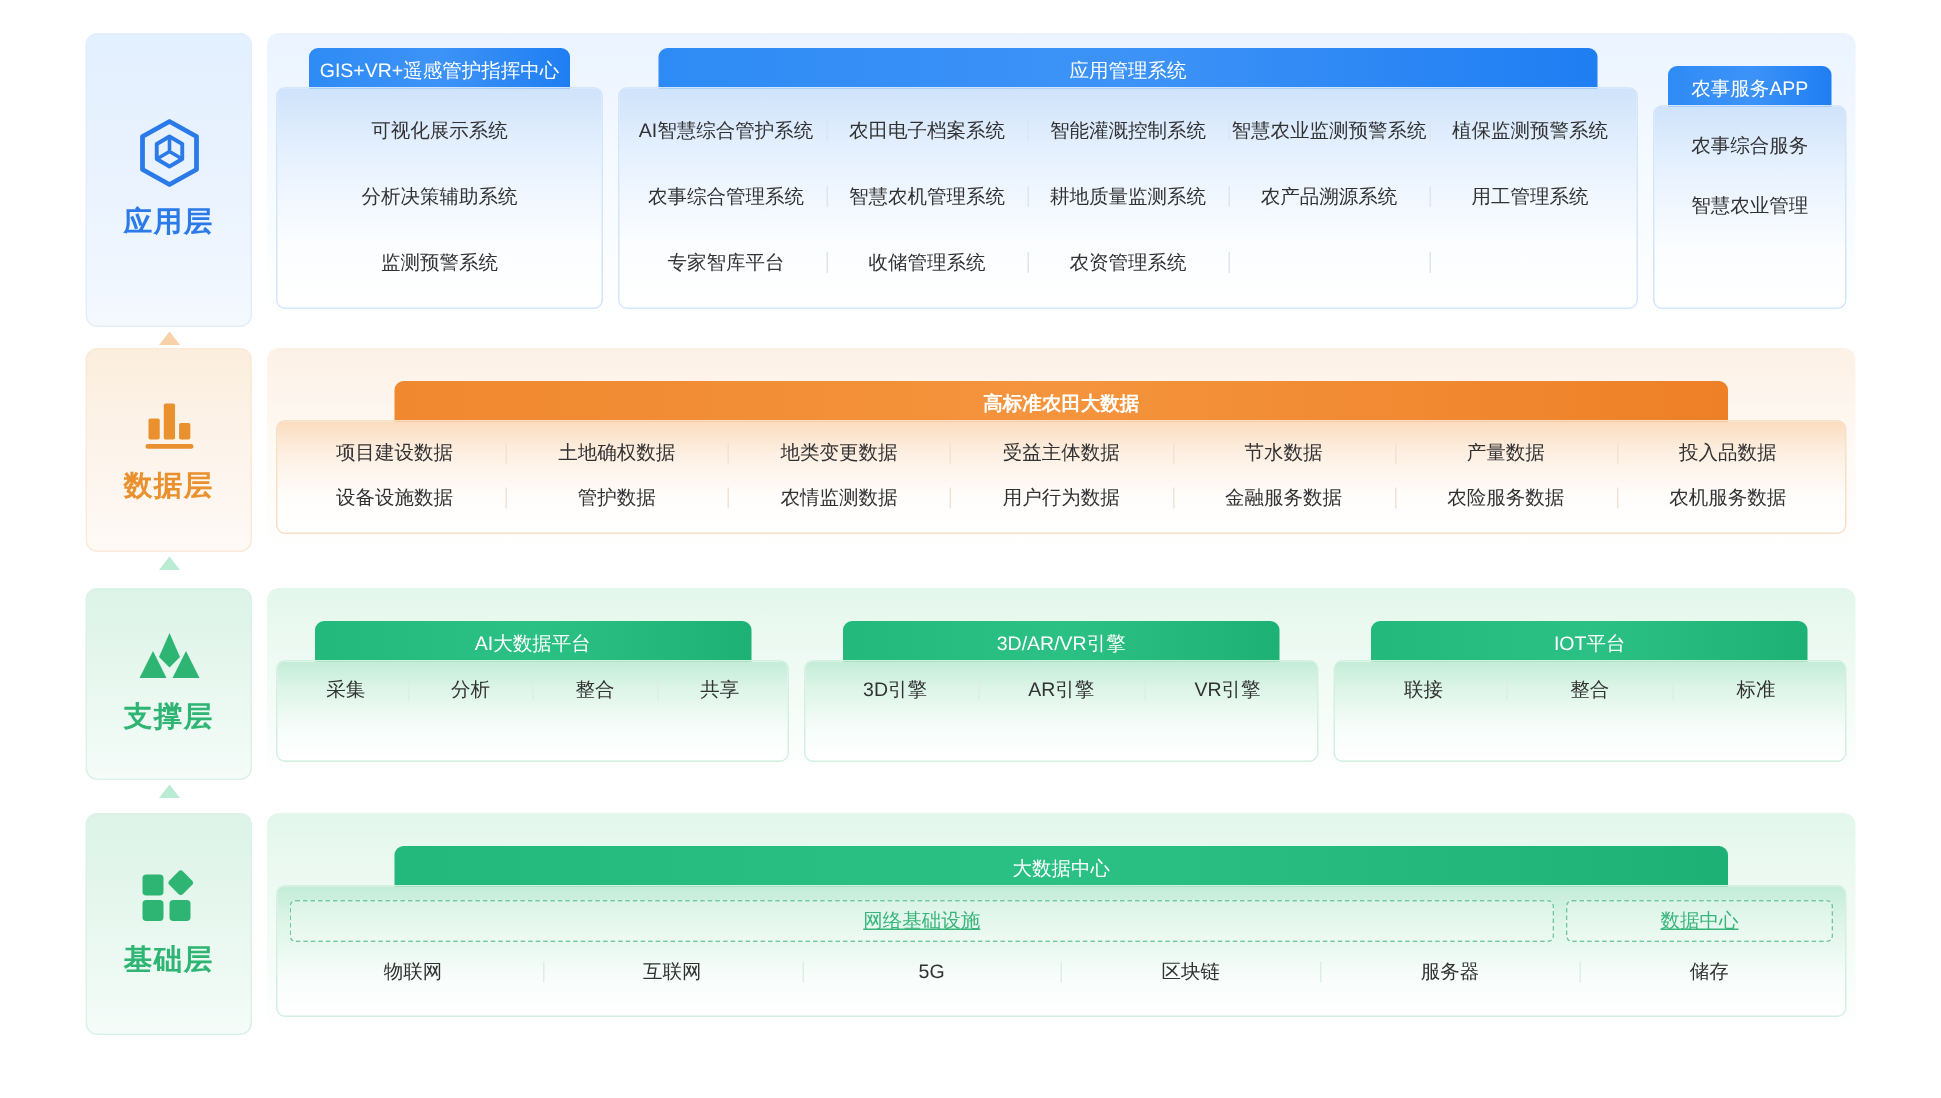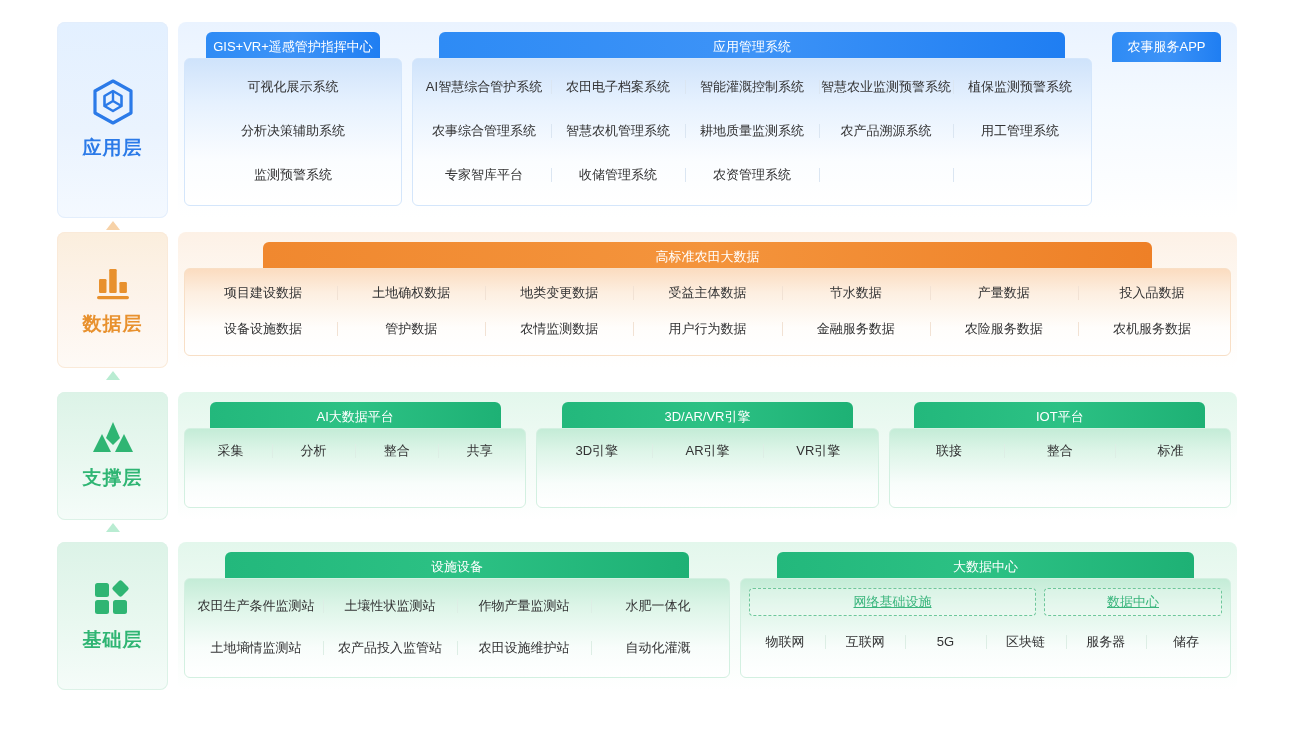--- a/index.html
+++ b/index.html
@@ -104,21 +104,21 @@
   
   #row-data { left: 57px; top: 232px; width: 1180px; height: 136px; }
   #row-data .label-card {
     background: linear-gradient(180deg,#fbeedd 0%,#fdf4ec 55%,#fefaf6 100%);
     box-shadow: 0 0 0 1px #faead9 inset;
   }
   #row-data .label-text { color: #e8912e; }
   #row-data .panel {
     background: linear-gradient(180deg,#fdf1e6 0%,#fefaf5 50%,#ffffff 100%);
   }
-  #row-data .group-head { background: linear-gradient(90deg,#f0882f 0%,#f4943c 50%,#ee8027 100%); }
+  #row-data .group-head { background: linear-gradient(90deg,#f0882f 0%,#f4943c 50%,#ee8027 100%); font-weight: bold; }
   #row-data .group-body {
     background: linear-gradient(180deg,#fbdcc0 0%,#fdefe1 28%,#fffdfb 68%,#ffffff 100%);
     border: 1px solid #f8dfc6;
   }
   #row-data .cell + .cell::before { background: #f2e2d4; }
   #row-data .uparrow { bottom: -12px; border-bottom: 9px solid #b9ecd2; }
 
   
   #row-support { left: 57px; top: 392px; width: 1180px; height: 128px; }
   #row-support .label-card {
@@ -173,21 +173,21 @@
   .g-app-2 { flex: 1 1 auto; }
   .g-app-3 { flex: 0 0 129px; }
 
   .g-data-1 { flex: 1 1 auto; }
 
   .g-sup { flex: 1 1 0; }
 
   .g-base-1 { flex: 0 0 546px; }
   .g-base-2 { flex: 1 1 auto; }
 
-  .head-w-85  { width: 85%; }
+  .head-w-85  { width: 85%; margin-top: 12px; }
   .head-w-80  { width: 80%; }
   .head-w-92  { width: 92%; }
 </style>
 </head>
 <body>
 
 <div class="page">
 
   <div class="layer-row" id="row-app">
 
@@ -242,20 +242,31 @@
             <div class="cell">收储管理系统</div>
             <div class="cell">农资管理系统</div>
             <div class="cell blank"></div>
             <div class="cell blank"></div>
           </div>
         </div>
       </div>
 
       <div class="group g-app-3">
         <div class="group-head head-w-85">农事服务APP</div>
+        <div class="group-body">
+          <div class="row">
+            <div class="cell">农事综合服务</div>
+          </div>
+          <div class="row">
+            <div class="cell">智慧农业管理</div>
+          </div>
+          <div class="row">
+            <div class="cell blank"></div>
+          </div>
+        </div>
       </div>
 
     </div>
   </div>
 
   <div class="layer-row" id="row-data">
 
     <div class="label-card">
       <div class="label-icon">
         <svg width="40" height="38" viewBox="0 0 40 38">
@@ -362,37 +373,20 @@
           <rect x="3" y="21" width="14" height="14" rx="2.5" fill="#2fb573"></rect>
           <rect x="21" y="21" width="14" height="14" rx="2.5" fill="#2fb573"></rect>
           <rect x="22.1" y="3.1" width="12.8" height="12.8" rx="2.2" fill="#2fb573" transform="rotate(45 28.5 9.5)"></rect>
         </svg>
       </div>
       <div class="label-text">基础层</div>
     </div>
 
     <div class="panel">
 
-      <div class="group g-base-1">
-        <div class="group-head head-w-85">设施设备</div>
-        <div class="group-body">
-          <div class="row">
-            <div class="cell">农田生产条件监测站</div>
-            <div class="cell">土壤性状监测站</div>
-            <div class="cell">作物产量监测站</div>
-            <div class="cell">水肥一体化</div>
-          </div>
-          <div class="row">
-            <div class="cell">土地墒情监测站</div>
-            <div class="cell">农产品投入监管站</div>
-            <div class="cell">农田设施维护站</div>
-            <div class="cell">自动化灌溉</div>
-          </div>
-        </div>
-      </div>
 
       <div class="group g-base-2">
         <div class="group-head head-w-85">大数据中心</div>
         <div class="group-body">
           <div class="dashed-row">
             <div class="dashed-box">网络基础设施</div>
             <div class="dashed-box narrow">数据中心</div>
           </div>
           <div class="row">
             <div class="cell">物联网</div>

